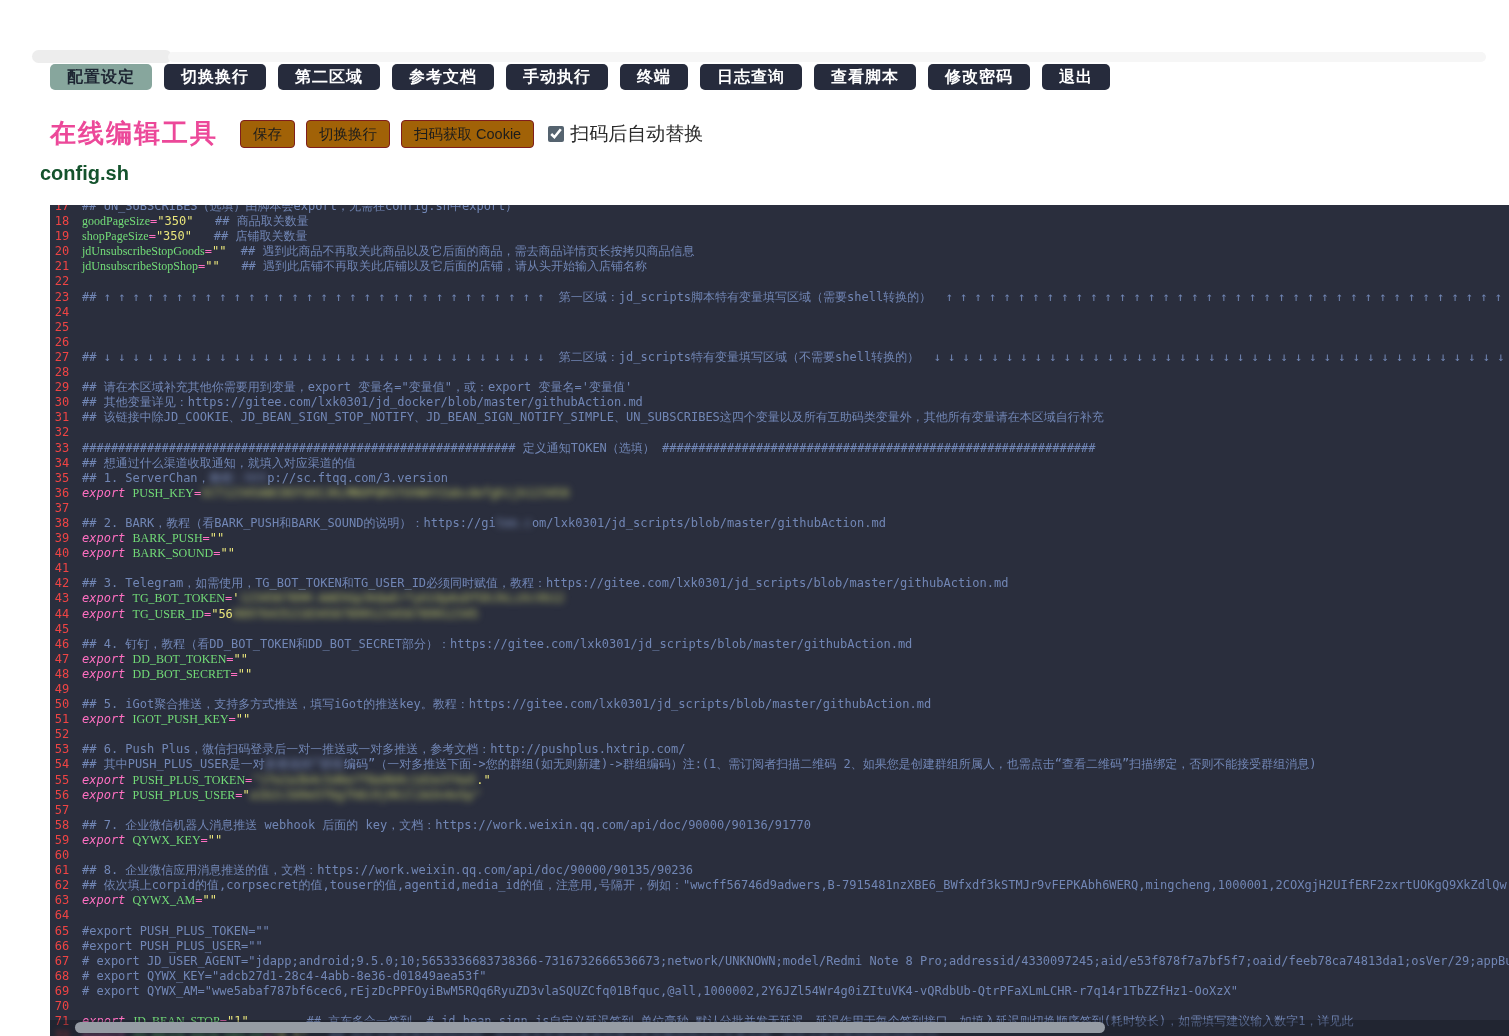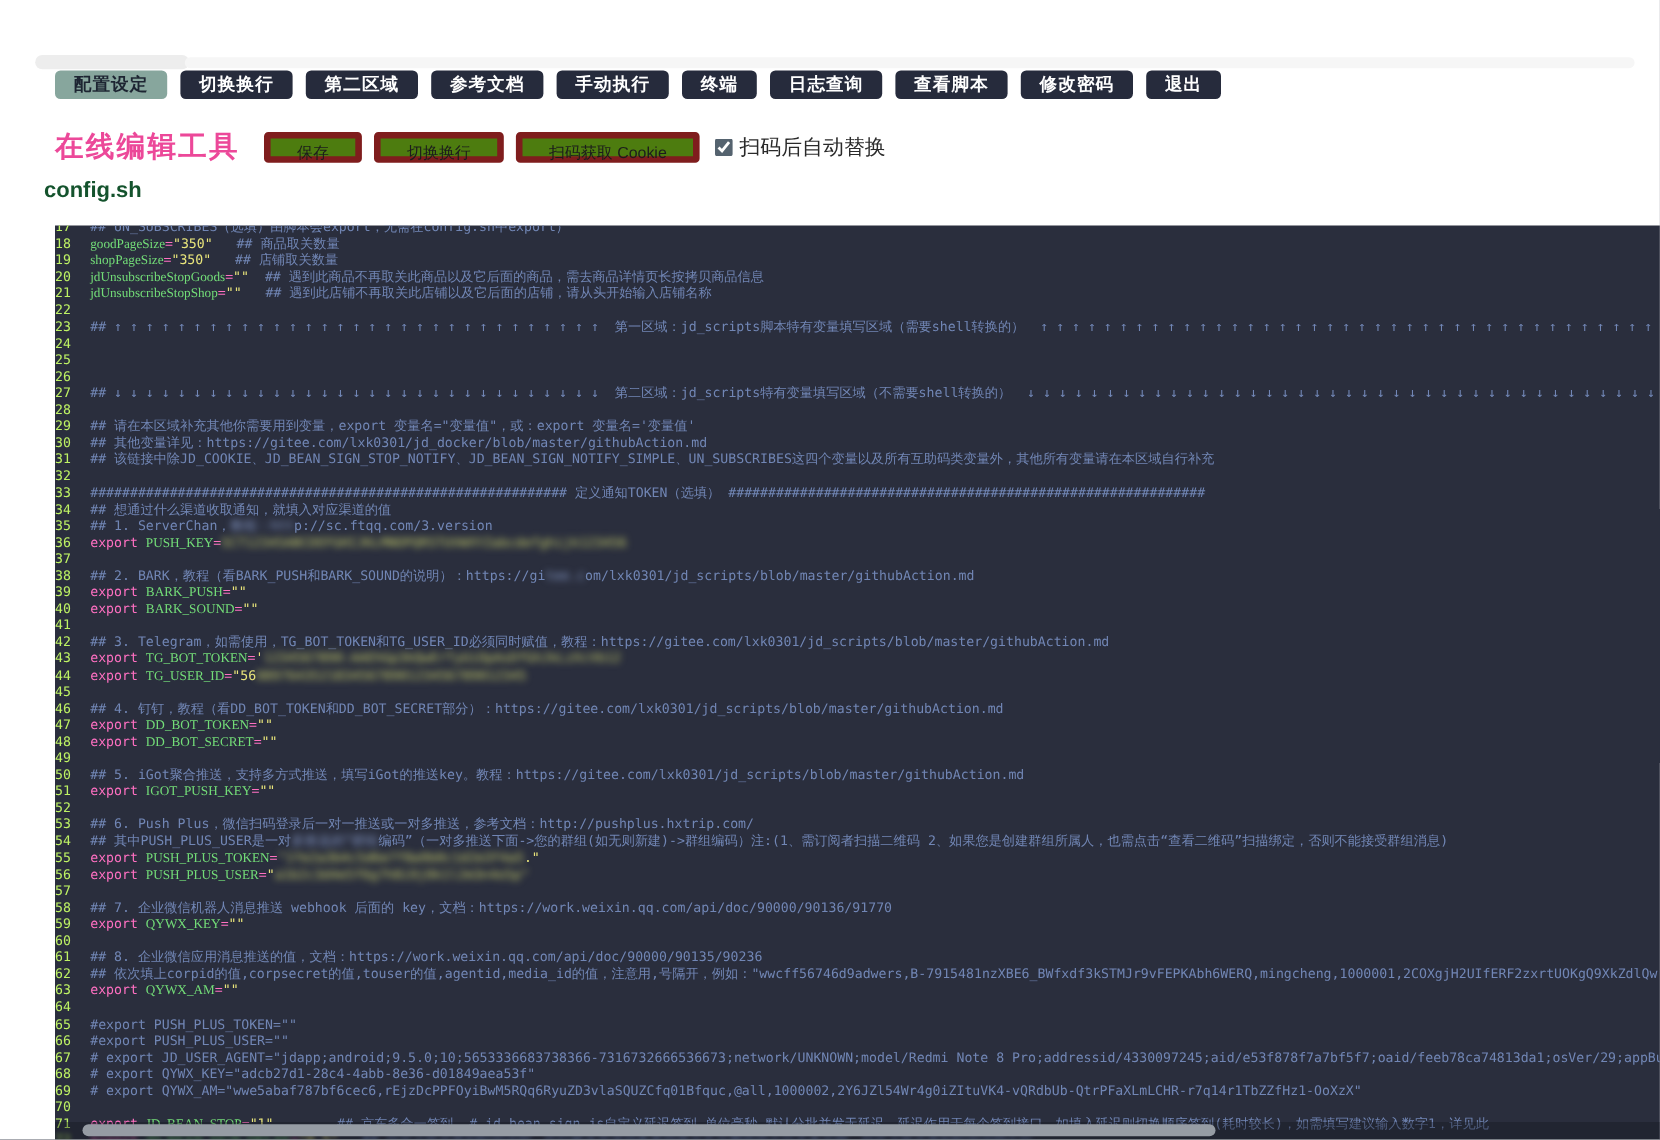--- a/index.html
+++ b/index.html
@@ -18,43 +18,43 @@
     font-family:"Liberation Sans", sans-serif;
     font-size:16px; font-weight:700; padding:0 17px; height:26px; cursor:pointer;
     letter-spacing:1px; white-space:nowrap;
   }
   .navbtn.active { background:#87a69d; color:#1d2532; }
   .toolbar { position:absolute; left:50px; top:116px; display:flex; align-items:center; }
   .page-title { font-size:26px; font-weight:700; color:#ec4899; margin:0 22px 0 0;
     letter-spacing:2px; white-space:nowrap; }
   .tb-buttons { display:flex; gap:11px; align-items:center; }
   .tbtn {
-    background:#4d7c0f; border:6px solid #7f1d1d; border-radius:4px; color:#1c1c1c;
+    background:#a16207; border:1px solid #7f1d1d; border-radius:4px; color:#1c1c1c;
     font-family:"Liberation Sans", sans-serif;
-    font-size:14.5px; padding:4px 24px; height:28px; cursor:pointer; white-space:nowrap;
+    font-size:14.5px; padding:4px 12px; height:28px; cursor:pointer; white-space:nowrap;
   }
   .chk { display:flex; align-items:center; margin-left:14px; gap:6px; cursor:pointer; }
   .chk input { width:16px; height:16px; accent-color:#55636f; margin:0; }
   .chk span { font-size:19px; color:#2a2a2a; }
   .filename { position:absolute; left:40px; top:162px; font-size:20px; font-weight:700; color:#14532d; }
 
   .editor {
     position:absolute; left:50px; top:205px; width:1459px; height:831px;
     background:#2a2e3d; overflow:hidden;
   }
   .code {
     margin-top:-6px;
     font-family:"DejaVu Sans Mono", monospace;
     font-size:12px; line-height:15.1px; white-space:pre; color:#e8e8e2;
   }
   .line { white-space:pre; height:15.1px; }
-  .ln { display:inline-block; width:24px; text-align:left; margin-right:8px;
-    color:#bef264; user-select:none; }
+  .ln { display:inline-block; width:24px; text-align:center; margin-right:8px;
+    color:#ef4444; user-select:none; }
   .tk-c { color:#7186b5; }
-  .tk-k { color:#ff70c2; }
+  .tk-k { color:#ff70c2;font-style:italic; }
   .tk-o { color:#ff70c2; }
   .tk-v { color:#73dd78;font-family:Liberation Serif, serif; }
   .tk-s { color:#e9e57b; }
   .tk-t { color:#e8e8e2; }
   .tk-bs { color:#c2c868; filter:blur(3.5px); display:inline-block; vertical-align:top; }
   .tk-bc { color:#8295c2; filter:blur(3.5px); display:inline-block; vertical-align:top; }
   .blurline .lc, .blurline .ln { filter:blur(2.5px); }
   .hscroll-track { position:absolute; left:0; right:0; bottom:0; height:16px;
     background:rgba(18,20,30,0.35); }
   .hscroll-thumb { position:absolute; left:25px; bottom:3px; width:1030px; height:11px;

